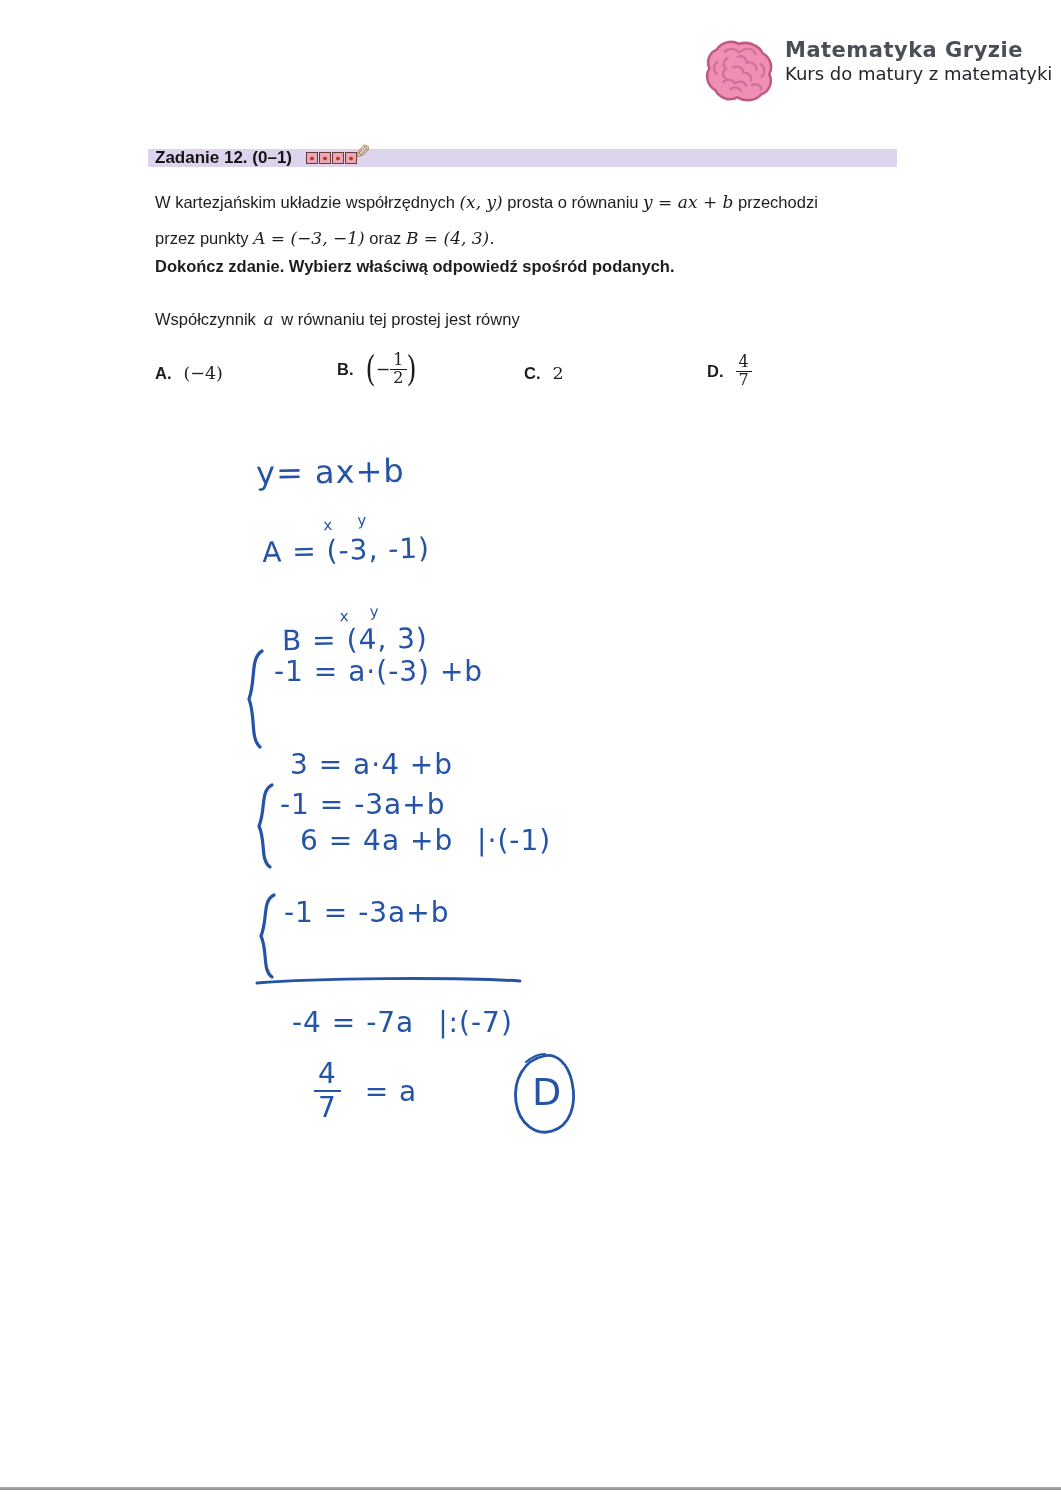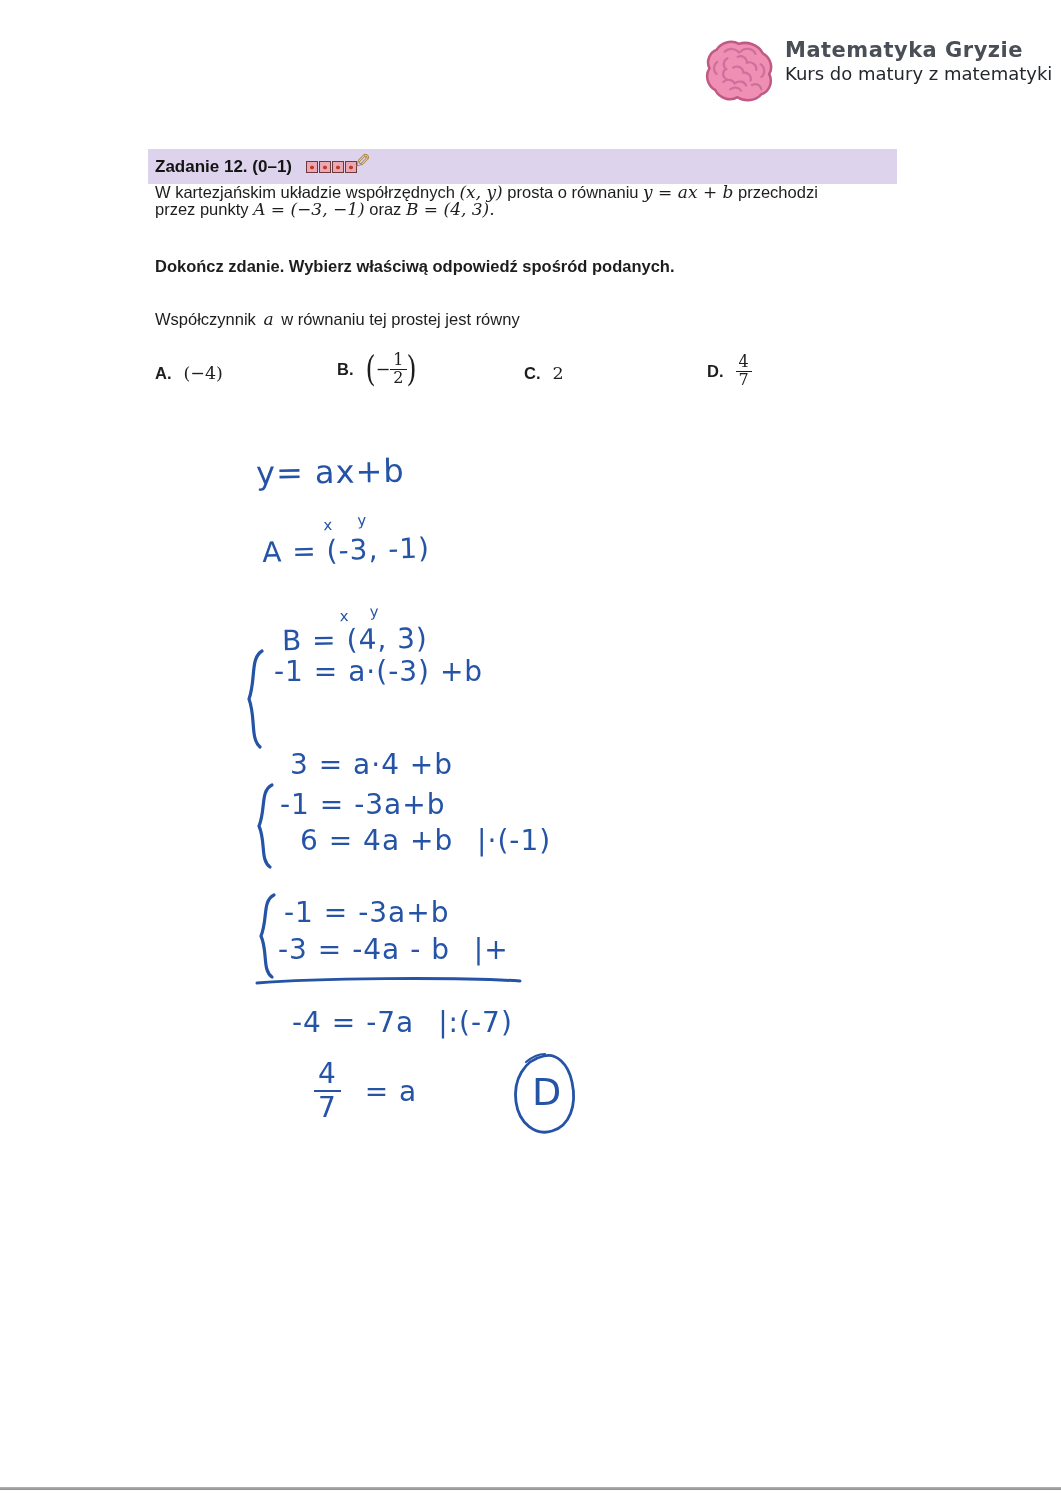--- a/index.html
+++ b/index.html
@@ -16,37 +16,37 @@
   .logo-title {
     font-family:"DejaVu Sans", sans-serif; font-weight:bold; font-size:21px;
     color:#4a4f57; letter-spacing:0.5px;
   }
   .logo-subtitle {
     font-family:"DejaVu Sans", sans-serif; font-size:18px; color:#24282d; margin-top:1px;
   }
 
   
   .task-header {
-    position:absolute; left:148px; top:149px; width:749px; height:35px;
+    position:absolute; left:148px; top:149px; width:749px; height:18px;
     background:#ddd3ec; display:flex; align-items:center; padding-left:7px;
   }
   .task-header-title { font-weight:bold; font-size:17px; color:#141414; }
   .icon-group { display:flex; align-items:center; margin-left:14px; position:relative; }
   .chkbox {
     width:12px; height:12px; margin-right:1px;
     border:1px solid #6b3a3a;
     background:radial-gradient(circle at 50% 55%, #c0392b 1.6px, #eba8b4 2.2px);
   }
   .pencil-icon {
     display:inline-block; transform:scaleX(-1) translateY(-6px);
     font-size:20px; color:#a8853c; margin-left:-4px;
   }
 
   
-  .statement { position:absolute; left:155px; top:184px; width:770px; font-size:16.5px; line-height:17px; }
+  .statement { position:absolute; left:155px; top:184px; width:770px; font-size:16.5px; line-height:36px; }
   .math { font-family:"DejaVu Serif", serif; font-style:italic; font-size:17px; white-space:nowrap; }
   .instruction { position:absolute; left:155px; top:257px; font-size:16.5px; font-weight:bold; }
   .question { position:absolute; left:155px; top:309px; font-size:16.5px; }
   .q-var { font-family:"DejaVu Serif", serif; font-style:italic; font-size:17px; padding:0 3px; }
 
   
   .answer { position:absolute; display:flex; align-items:center; font-size:16.5px; }
   .ans-label { font-weight:bold; margin-right:12px; }
   .mval { font-family:"DejaVu Serif", serif; font-size:17.5px; }
   .frac { display:inline-block; text-align:center; vertical-align:middle; line-height:1.05; font-family:"DejaVu Serif", serif; font-size:16px; }
@@ -195,24 +195,20 @@
     <div class="hw" style="left:280px; top:788px;">-1 = -3a+b</div>
     <div class="hw" style="left:300px; top:824px;">
       <span>6 = 4a +b</span>
       <span class="hw-op">|·(-1)</span>
     </div>
 
     <svg class="brace" style="left:252px; top:892px;" width="26" height="88" viewBox="0 0 26 88">
       <path d="M22 3 C10 9 16 27 9 44 C16 60 10 78 20 85" stroke-width="3.2"></path>
     </svg>
     <div class="hw" style="left:284px; top:896px;">-1 = -3a+b</div>
-    <div class="hw" style="left:278px; top:933px;">
-      <span>-3 = -4a - b</span>
-      <span class="hw-op">|+</span>
-    </div>
     <svg class="sum-line" style="position:absolute; left:255px; top:974px;" width="268" height="12" viewBox="0 0 268 12">
       <path d="M2 9 C60 4 200 3 265 7" stroke-width="3"></path>
     </svg>
 
     <div class="hw" style="left:292px; top:1006px;">
       <span>-4 = -7a</span>
       <span class="hw-op">|:(-7)</span>
     </div>
 
     <div class="hw" style="left:314px; top:1060px;">

